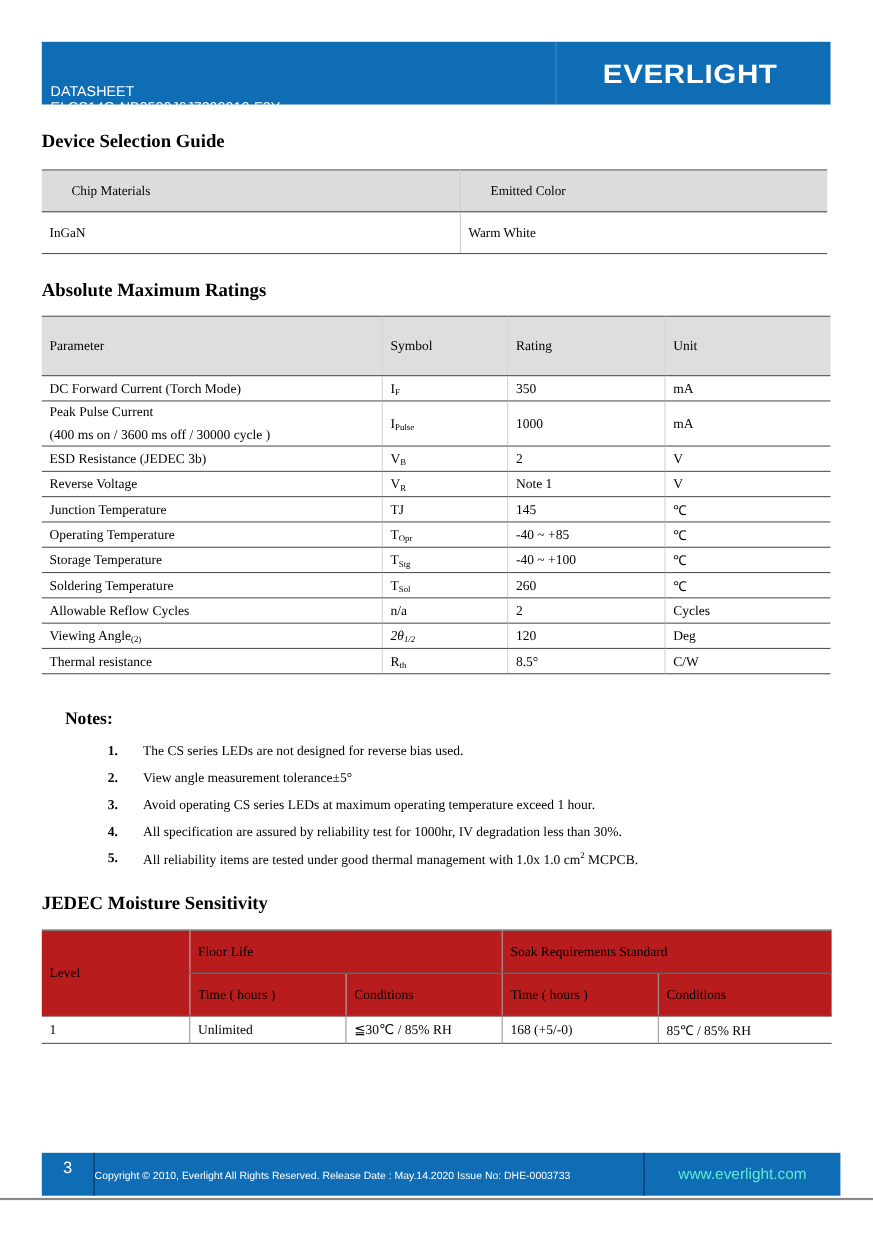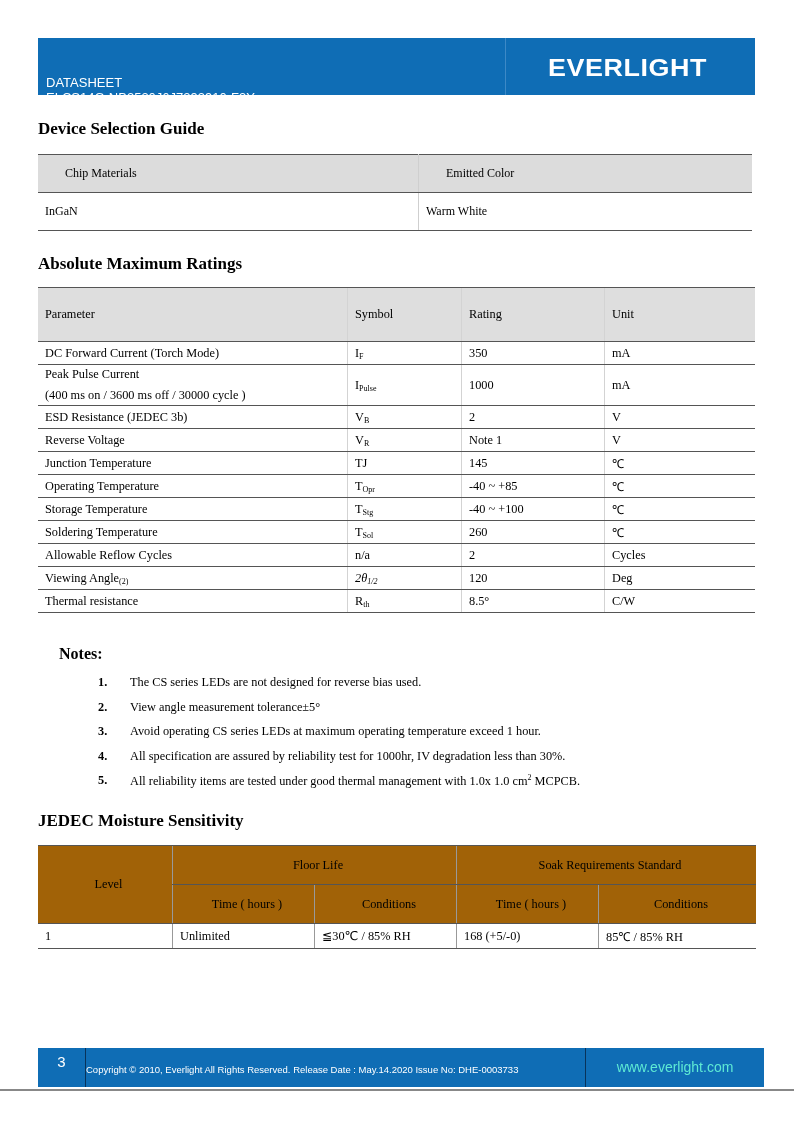--- a/index.html
+++ b/index.html
@@ -36,21 +36,21 @@
 
     .notes-title { position: absolute; left: 59px; top: 645px; font-weight: bold; font-size: 16px; }
     .notes { position: absolute; left: 98px; top: 675px; font-size: 12.3px; }
     .note { height: 24.5px; display: flex; }
     .note-num { width: 32px; font-weight: bold; }
     sup { font-size: 8px; }
 
     
     #t-jedec { left: 38px; top: 845px; width: 718px; font-size: 12.3px; }
     #t-jedec td { border-bottom: 1.5px solid #555; }
-    #t-jedec tr.h1 td, #t-jedec tr.h2 td { background: #a16207; text-align: center; }
+    #t-jedec tr.h1 td, #t-jedec tr.h2 td { background: #b91c1c; }
     #t-jedec tr.h1 td { height: 38px; border-top: 1.5px solid #555; }
     #t-jedec tr.h2 td { height: 38px; }
     #t-jedec tr.row td { height: 24px; }
     #t-jedec td + td, #t-jedec tr.h2 td { border-left: 1px solid #999; }
     #t-jedec td.lvl { width: 127px; }
     #t-jedec td.w1 { width: 134px; }
     #t-jedec td.w2 { width: 134px; }
     #t-jedec td.w3 { width: 134px; }
 
     

